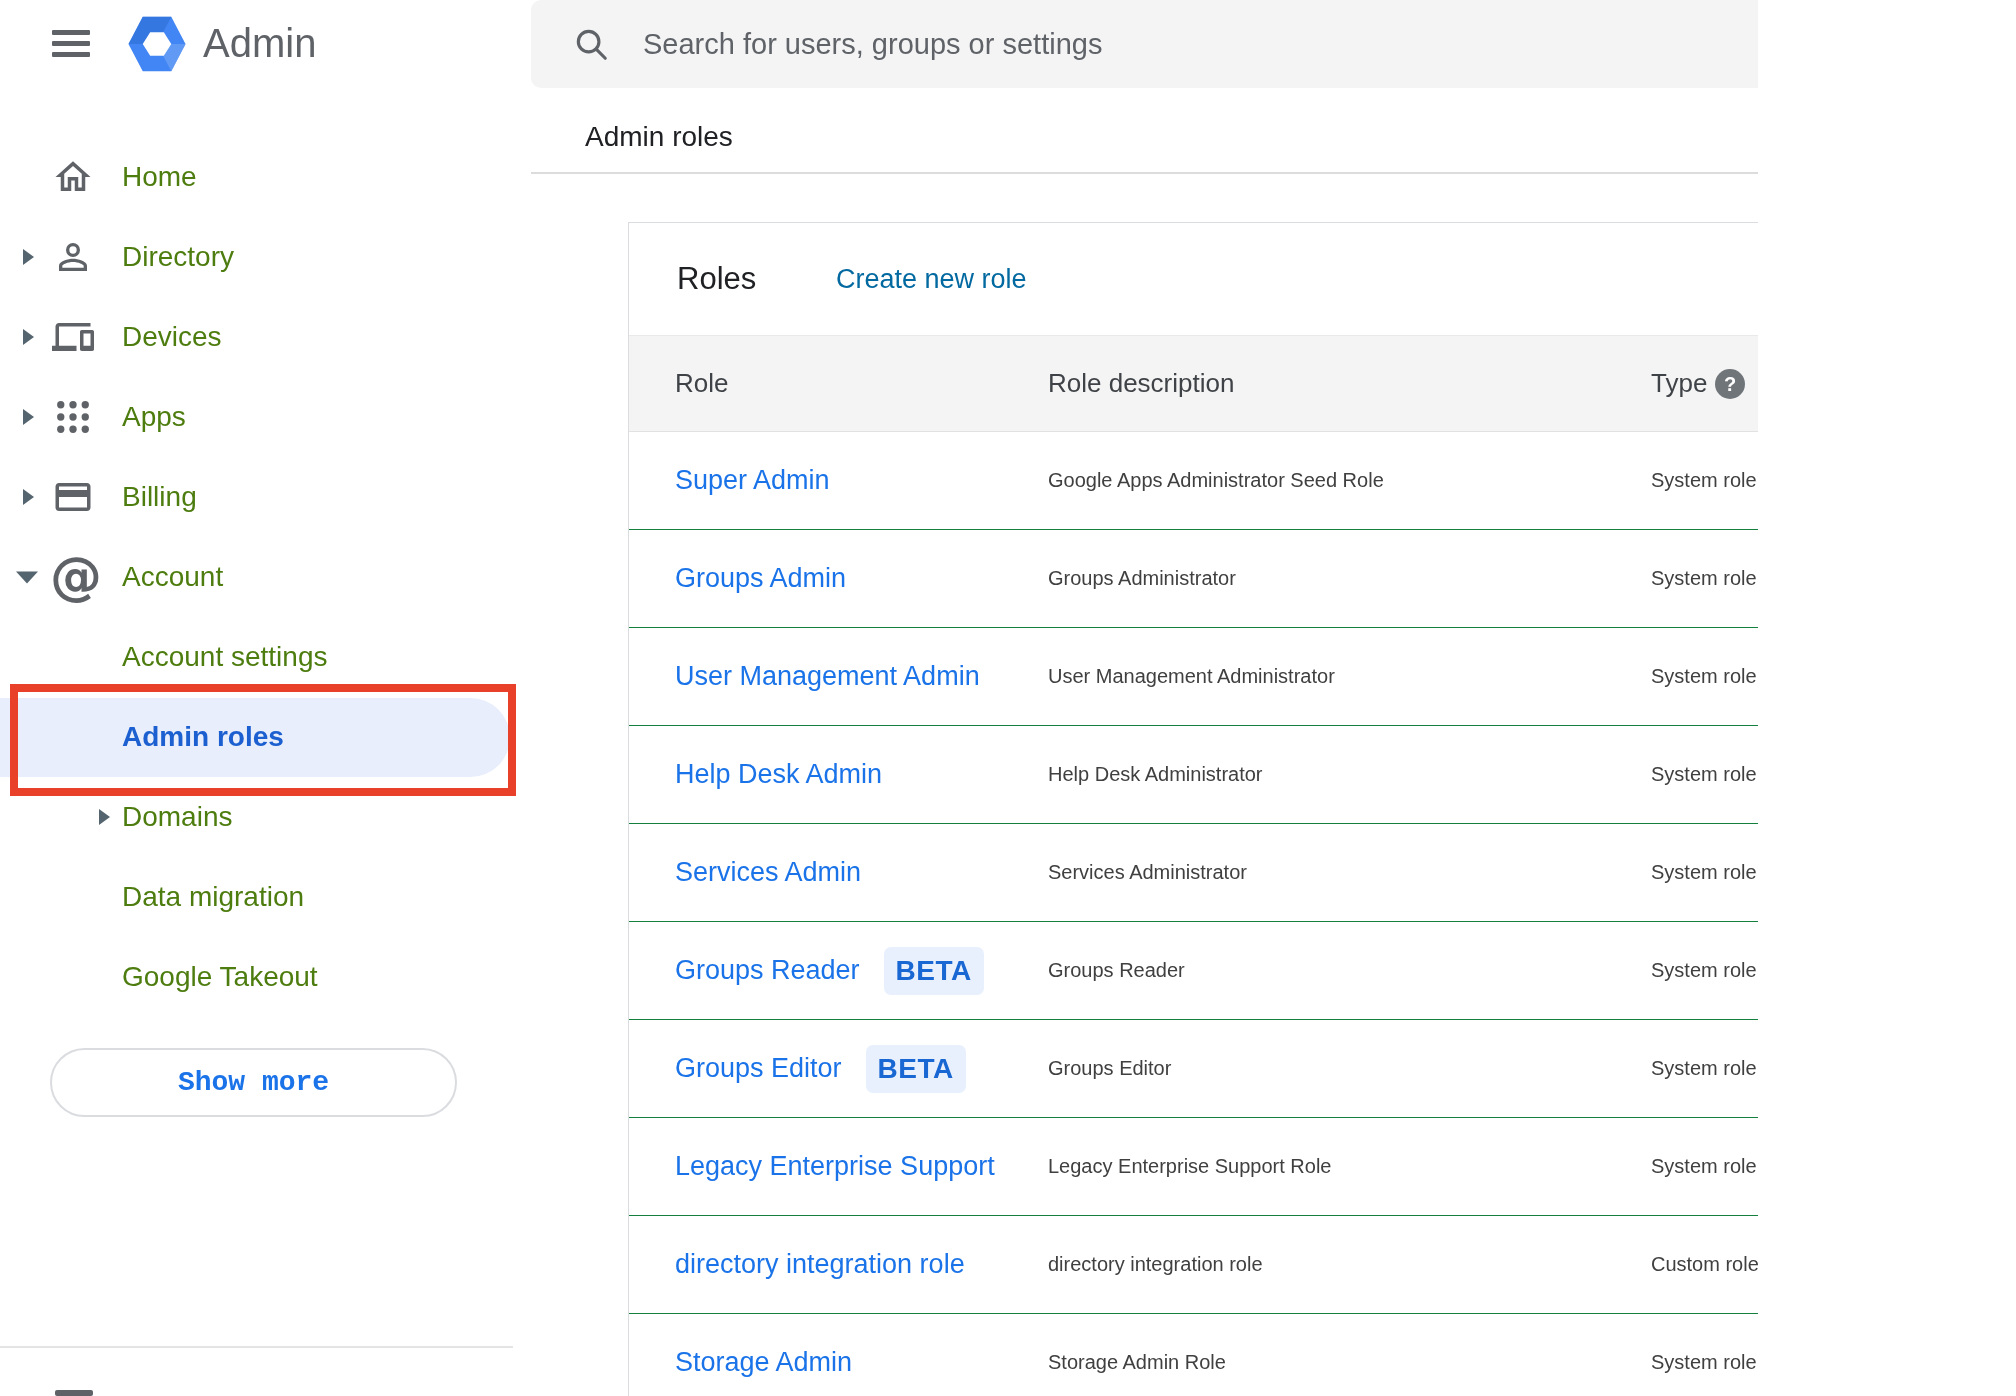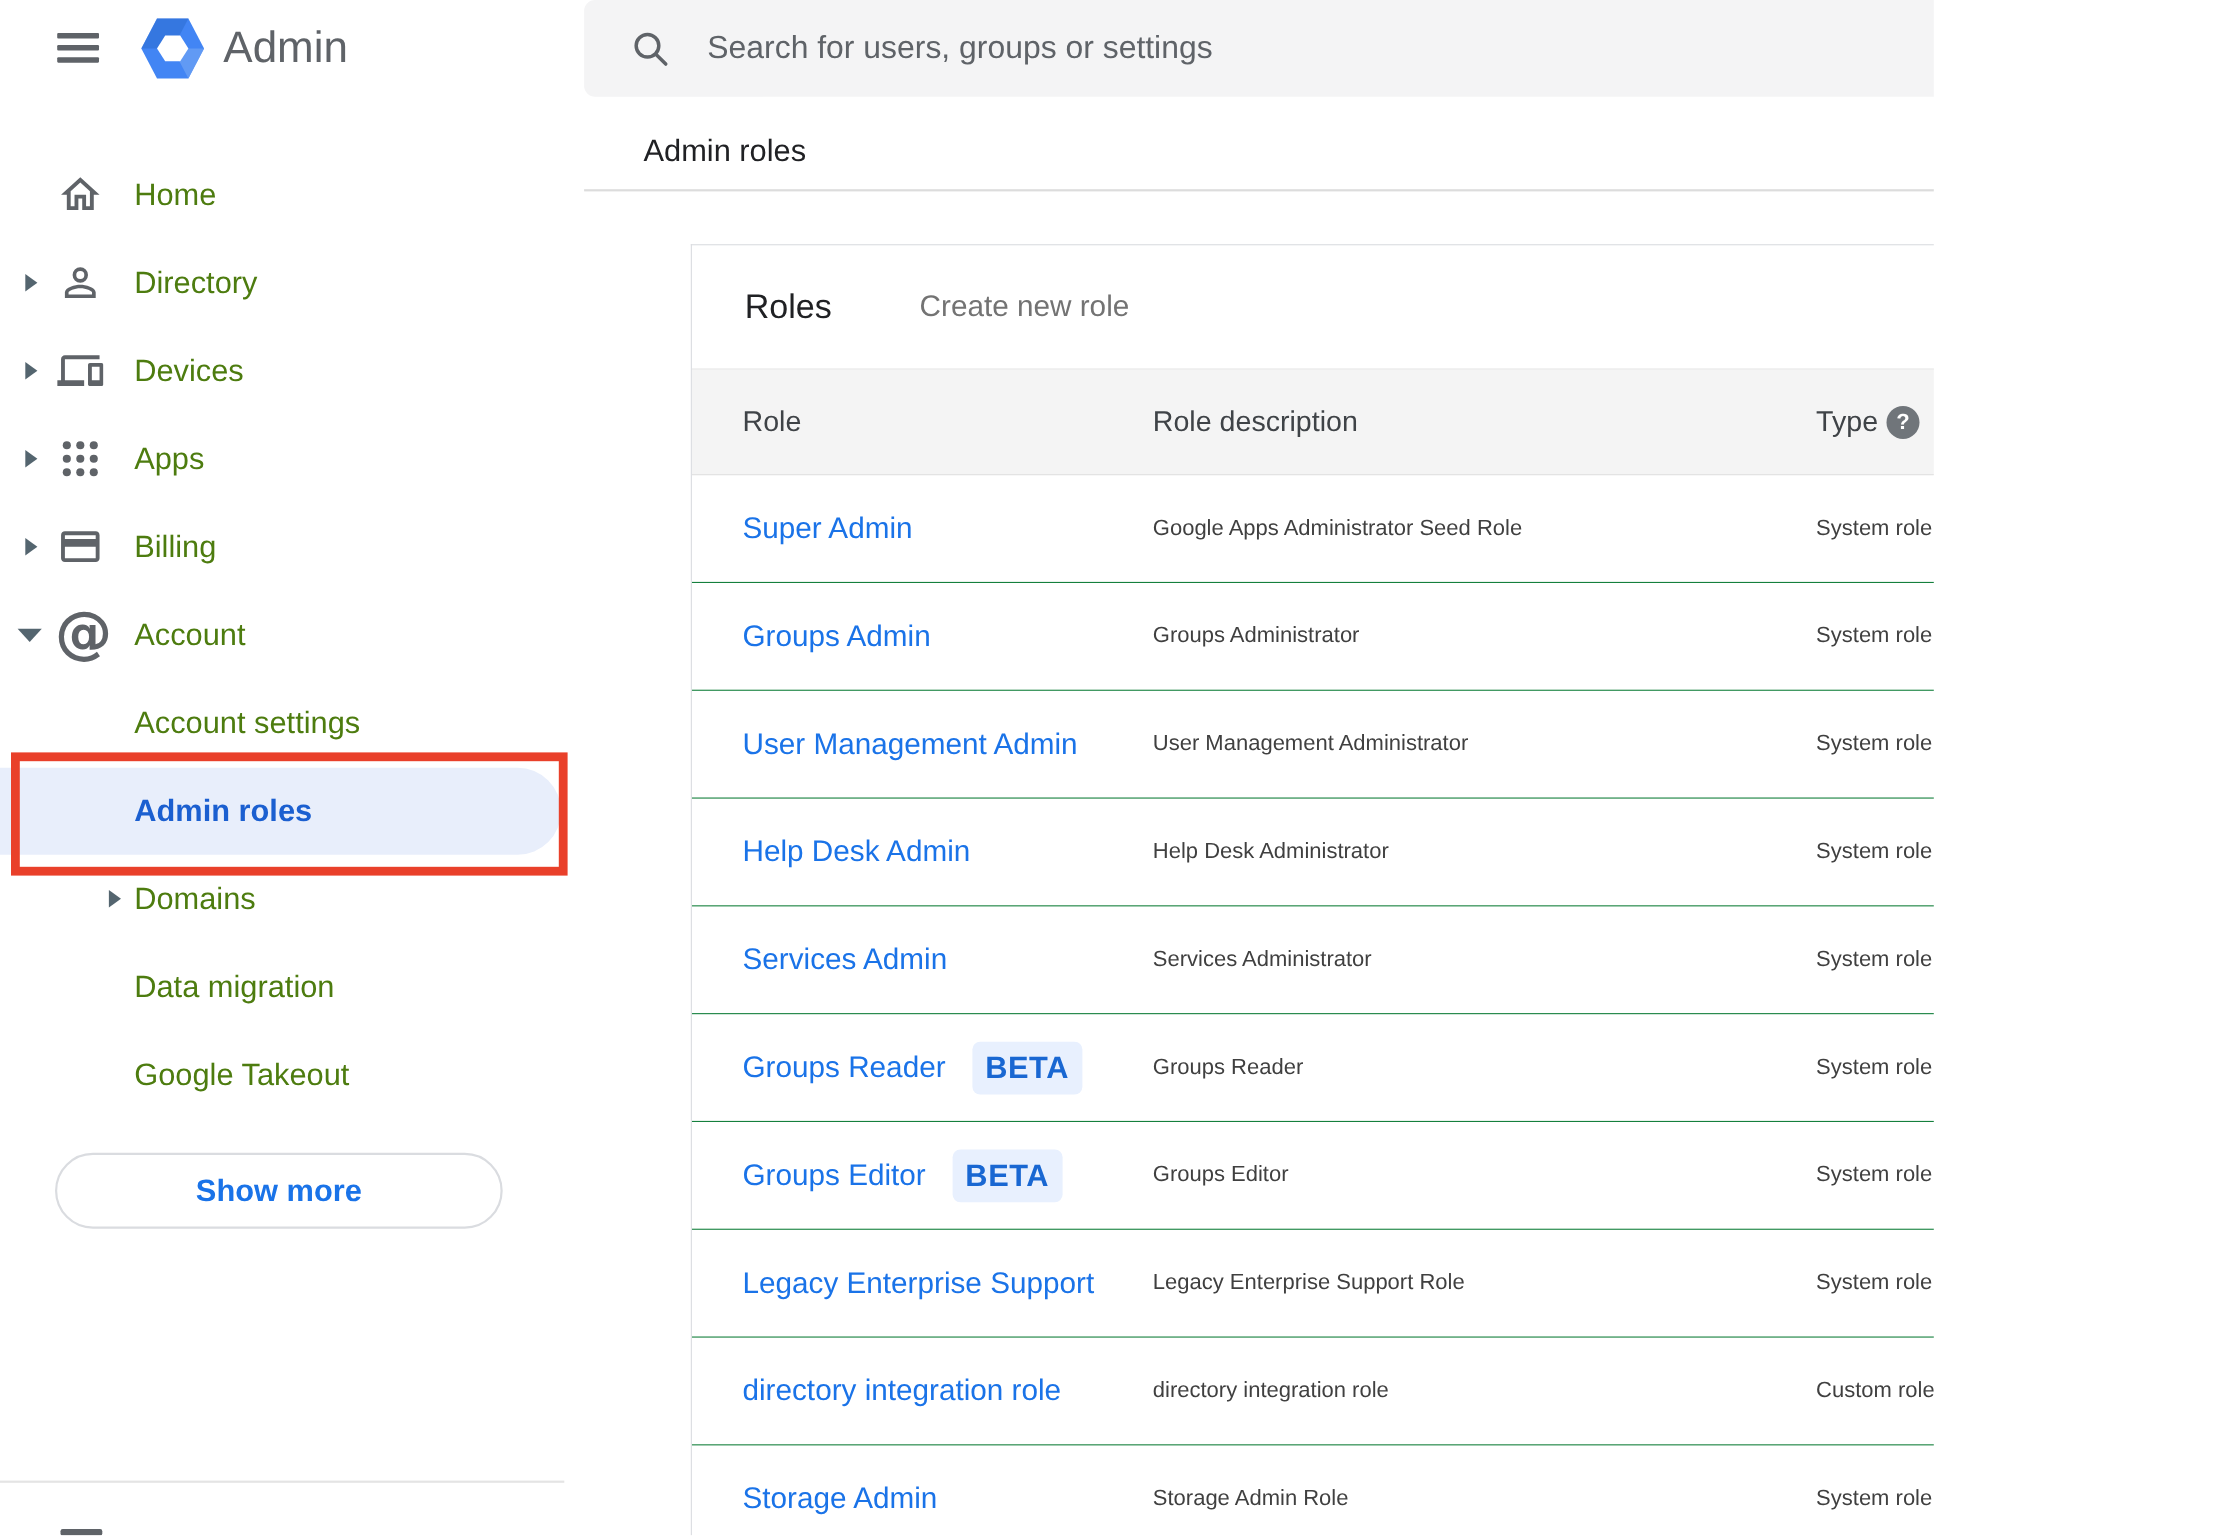--- a/index.html
+++ b/index.html
@@ -24,37 +24,37 @@
              border-top:8px solid transparent; border-bottom:8px solid transparent; border-left:11px solid #54656f; }
   .arrow-d { position:absolute; left:16px; top:50%; transform:translateY(-45%); width:0; height:0;
              border-left:11px solid transparent; border-right:11px solid transparent; border-top:12px solid #54656f; }
   .arrow-sub { left:99px; }
   .at-glyph { position:absolute; left:50px; top:50%; transform:translateY(-52%); font-size:52px; color:#5f6368; font-weight:bold; font-family:"DejaVu Sans", sans-serif; }
   .selected-pill { position:absolute; left:0; top:698px; width:510px; height:79px; background:#e8eefb; border-radius:0 40px 40px 0; }
   .nav-item.selected .nav-label { color:#1b5fd0; font-weight:bold; }
   .annotation-box { position:absolute; left:10px; top:684px; width:506px; height:112px; border:8px solid #e9402a; z-index:5; pointer-events:none; }
   .show-more-btn { position:absolute; left:50px; top:1048px; width:407px; height:69px; border:2px solid #dadce0; border-radius:35px;
                    background:#fff; color:#1a73e8; font-size:28px; font-weight:bold; display:flex; align-items:center; justify-content:center;
-                   cursor:pointer; font-family:Liberation Sans, sans-serif; }
+                   cursor:pointer; font-family:Liberation Mono, monospace; }
   .sidebar-divider { position:absolute; left:0; top:1346px; width:513px; height:2px; background:#e4e4e4; }
   .clipped-icon { position:absolute; left:55px; top:1390px; width:38px; height:6px; background:#5f6368; border-radius:2px; }
   
   .search-bar { position:absolute; left:531px; top:0; width:1442px; height:88px; background:#f4f4f5; border-radius:10px; }
   .search-icon { position:absolute; left:41px; top:25px; width:38px; height:38px; }
   .search-input { position:absolute; left:112px; top:0; width:1290px; height:88px; background:transparent; border:none; outline:none;
                   font-size:29px; color:#3c4043; font-family:"Liberation Sans", sans-serif; }
   .search-input::placeholder { color:#5f6368; opacity:1; }
   .breadcrumb { position:absolute; left:585px; top:121px; font-size:28px; font-weight:500; color:#202124; cursor:pointer; }
   .top-divider { position:absolute; left:531px; top:172px; width:1485px; height:2px; background:#dcdcdc; }
   
   .card { position:absolute; left:628px; top:222px; width:1388px; height:1174px; background:#fff;
           border:1px solid #dadce0; border-right:none; border-bottom:none; overflow:hidden; }
   .card-header { position:relative; height:112px; }
   .card-title { position:absolute; left:48px; top:50%; transform:translateY(-50%); font-size:31px; font-weight:500; color:#202124; }
-  .create-link { position:absolute; left:207px; top:50%; transform:translateY(-50%); font-size:27px; color:#737373; cursor:pointer; text-decoration:none; }
+  .create-link { position:absolute; left:207px; top:50%; transform:translateY(-50%); font-size:27px; color:#0369a1; cursor:pointer; text-decoration:none; }
   .thead { position:relative; height:97px; background:#f4f4f4; border-top:1px solid #e9e9e9; border-bottom:1px solid #e2e2e2; }
   .th { position:absolute; top:0; line-height:95px; font-size:26px; color:#3f4347; }
   .th-role { left:46px; } .th-desc { left:419px; } .th-type { left:1022px; }
   .help-circle { position:absolute; left:1086px; top:33px; width:30px; height:30px; border-radius:50%; background:#70757a;
                  color:#fff; font-size:20px; font-weight:bold; text-align:center; line-height:30px; cursor:pointer; }
   .table-row { position:relative; height:98px; border-bottom:1px solid #15803d; }
   .cell { position:absolute; top:0; height:100%; display:flex; align-items:center; }
   .cell-role { left:46px; } .cell-desc { left:419px; } .cell-type { left:1022px; }
   .role-link { font-size:27px; color:#1a73e8; text-decoration:none; cursor:pointer; white-space:nowrap; }
   .cell-desc, .cell-type { font-size:20px; color:#404040; white-space:nowrap; }

